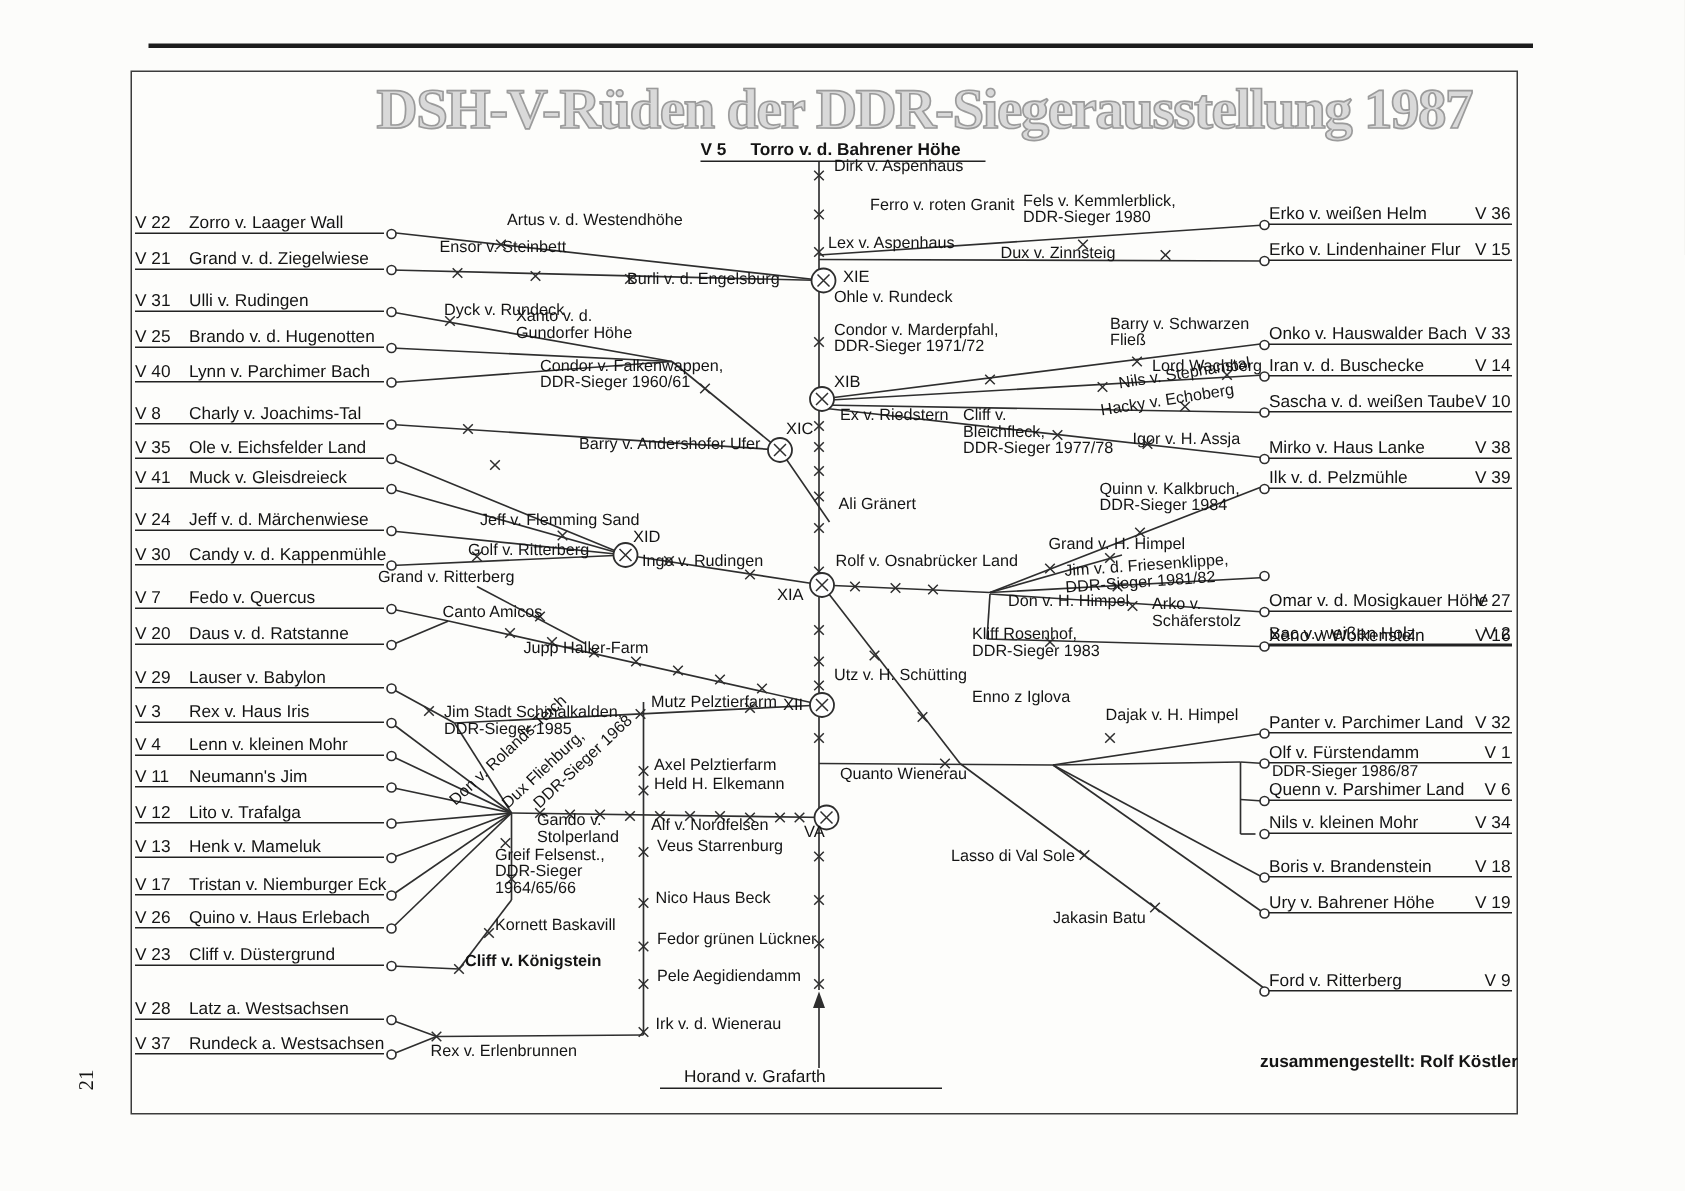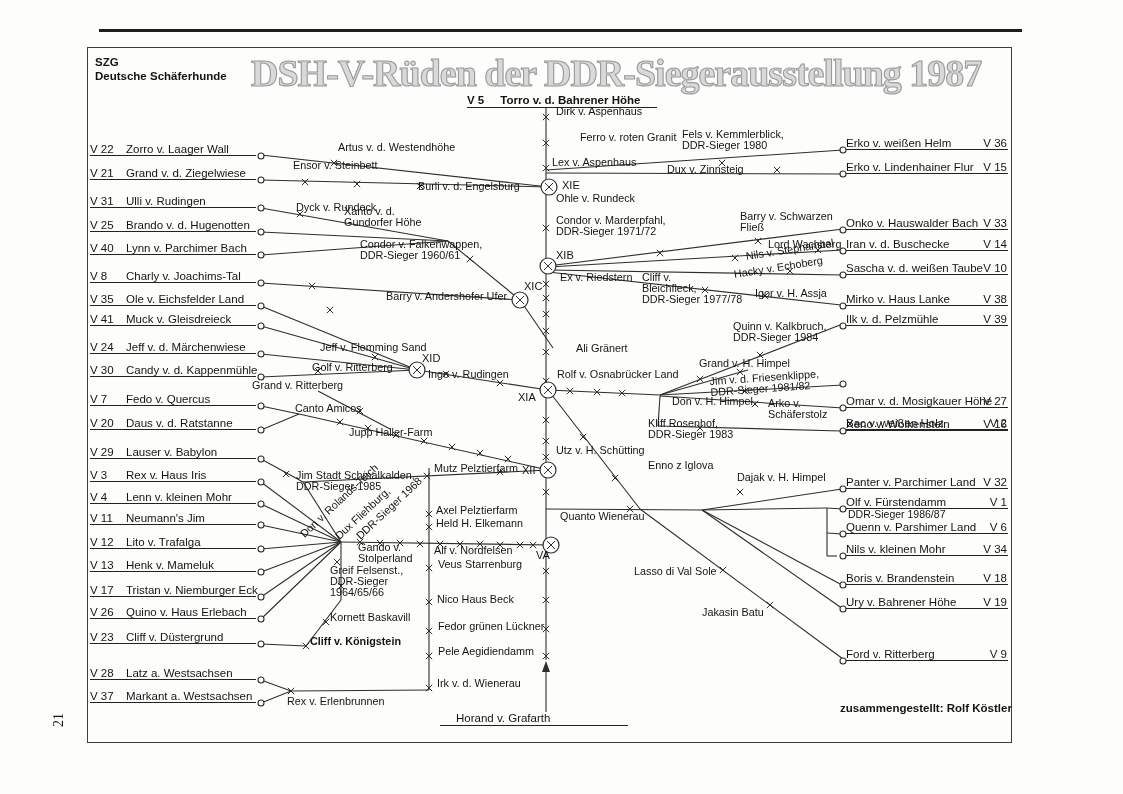--- a/index.html
+++ b/index.html
@@ -29,22 +29,20 @@
   .note{position:absolute;left:848px;font-size:10.5px;line-height:11px;white-space:nowrap;}
   .nd{position:absolute;font-size:10.8px;line-height:11px;white-space:pre;transform-origin:0 50%;}
   .hublbl{position:absolute;font-size:11px;line-height:11px;}
 </style>
 </head>
 <body>
 
 <div id="scan">
   <div id="toprule"></div>
   <div id="frame"></div>
-  <div id="org"><span>SZG</span>
-<span>Deutsche Schäferhunde</span></div>
   <div id="title">DSH-V-Rüden der DDR-Siegerausstellung 1987</div>
 
   <div id="topnode">
     <span class="vn">V 5</span><span>Torro v. d. Bahrener Höhe</span>
   </div>
   <div id="botnode">
     <span>Horand v. Grafarth</span>
   </div>
 
   <svg id="net" width="1123" height="794">
@@ -268,21 +266,21 @@
       <div class="lrow" style="top: 446px;"><span class="vn">V 29</span><span>Lauser v. Babylon</span></div>
       <div class="lrow" style="top: 469px;"><span class="vn">V 3</span><span>Rex v. Haus Iris</span></div>
       <div class="lrow" style="top: 491px;"><span class="vn">V 4</span><span>Lenn v. kleinen Mohr</span></div>
       <div class="lrow" style="top: 512px;"><span class="vn">V 11</span><span>Neumann's Jim</span></div>
       <div class="lrow" style="top: 536px;"><span class="vn">V 12</span><span>Lito v. Trafalga</span></div>
       <div class="lrow" style="top: 559px;"><span class="vn">V 13</span><span>Henk v. Mameluk</span></div>
       <div class="lrow" style="top: 584px;"><span class="vn">V 17</span><span>Tristan v. Niemburger Eck</span></div>
       <div class="lrow" style="top: 606px;"><span class="vn">V 26</span><span>Quino v. Haus Erlebach</span></div>
       <div class="lrow" style="top: 631px;"><span class="vn">V 23</span><span>Cliff v. Düstergrund</span></div>
       <div class="lrow" style="top: 667px;"><span class="vn">V 28</span><span>Latz a. Westsachsen</span></div>
-      <div class="lrow" style="top: 690px;"><span class="vn">V 37</span><span>Markant a. Westsachsen</span></div>
+      <div class="lrow" style="top: 690px;"><span class="vn">V 37</span><span>Rundeck a. Westsachsen</span></div>
       <div class="rrow" style="top: 137px;"><span>Erko v. weißen Helm</span><span class="vr">V 36</span></div>
       <div class="rrow" style="top: 161px;"><span>Erko v. Lindenhainer Flur</span><span class="vr">V 15</span></div>
       <div class="rrow" style="top: 217px;"><span>Onko v. Hauswalder Bach</span><span class="vr">V 33</span></div>
       <div class="rrow" style="top: 238px;"><span>Iran v. d. Buschecke</span><span class="vr">V 14</span></div>
       <div class="rrow" style="top: 262px;"><span>Sascha v. d. weißen Taube</span><span class="vr">V 10</span></div>
       <div class="rrow" style="top: 293px;"><span>Mirko v. Haus Lanke</span><span class="vr">V 38</span></div>
       <div class="rrow" style="top: 313px;"><span>Ilk v. d. Pelzmühle</span><span class="vr">V 39</span></div>
       <div class="rrow" style="top: 371px; margin-top: 46px;"><span>Bac v. weißen Holz</span><span class="vr">V 2</span></div>
       <div class="rrow" style="top: 395px;"><span>Omar v. d. Mosigkauer Höhe</span><span class="vr">V 27</span></div>
       <div class="rrow" style="top: 418px;"><span>Xeno v. Wolkenstein</span><span class="vr">V 16</span></div>
@@ -317,21 +315,21 @@
       <div class="nd" style="left: 560px; top: 272px;">Ex v. Riedstern</div>
       <div class="nd" style="left: 642px; top: 272px;">Cliff v.
 Bleichfleck,
 DDR-Sieger 1977/78</div>
       <div class="nd" style="left: 746px; top: 251px; transform: rotate(-9deg);">Nils v. Stephanstal</div>
       <div class="nd" style="left: 734px; top: 269px; transform: rotate(-9deg);">Hacky v. Echoberg</div>
       <div class="nd" style="left: 755px; top: 288px;">Igor v. H. Assja</div>
       <div class="nd" style="left: 733px; top: 321px;">Quinn v. Kalkbruch,
 DDR-Sieger 1984</div>
       <div class="nd" style="left: 386px; top: 291px;">Barry v. Andershofer Ufer</div>
-      <div class="nd" style="left: 559px; top: 343px; margin-left: 17px;">Ali Gränert</div>
+      <div class="nd" style="left: 559px; top: 331px;">Ali Gränert</div>
       <div class="nd" style="left: 320px; top: 342px;">Jeff v. Flemming Sand</div>
       <div class="nd" style="left: 312px; top: 362px;">Golf v. Ritterberg</div>
       <div class="nd" style="left: 428px; top: 369px;">Ingo v. Rudingen</div>
       <div class="nd" style="left: 557px; top: 369px;">Rolf v. Osnabrücker Land</div>
       <div class="nd" style="left: 699px; top: 358px;">Grand v. H. Himpel</div>
       <div class="nd" style="left: 710px; top: 376px; transform: rotate(-4deg);">Jim v. d. Friesenklippe,
 DDR-Sieger 1981/82</div>
       <div class="nd" style="left: 672px; top: 396px;">Don v. H. Himpel</div>
       <div class="nd" style="left: 768px; top: 398px;">Arko v.
 Schäferstolz</div>

